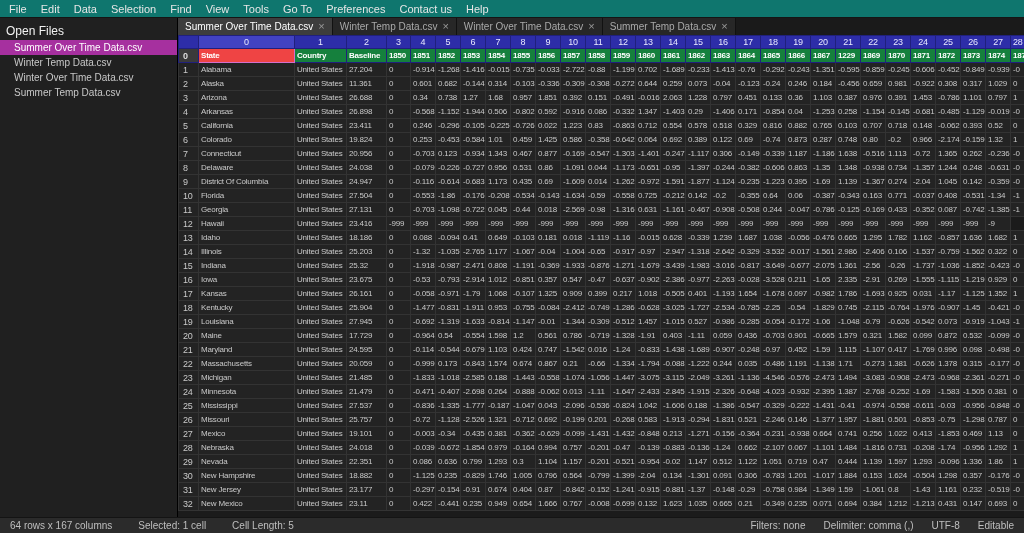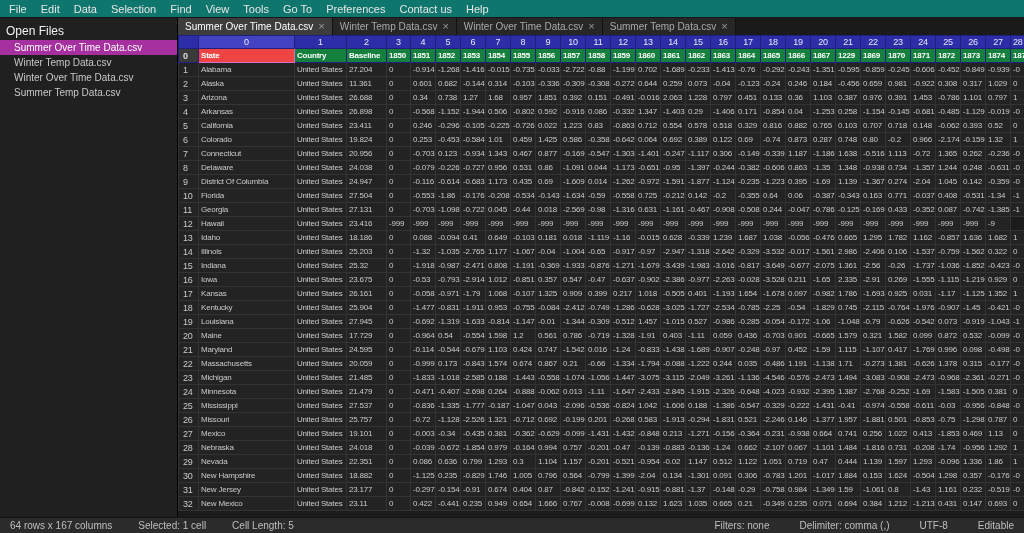--- a/index.html
+++ b/index.html
@@ -44,21 +44,21 @@
   td.rownum.hl { background:#3a3a3a; color:#dddddd; }
   tr.hdr td { background:#15803d; color:#ffffff; font-weight:bold; border-color:#20207c; }
   tr.hdr td.sel { background:#ef4444; border:1px solid #d36fcb;margin-top:14px; }
   tr.data td { background:#232323; color:#c9c9c9; }
 
   
   .statusbar { height:16px; flex:0 0 16px; background:#2b2b2b; border-top:1px solid #141414;
                display:flex; align-items:center; justify-content:space-between;
                padding:0 10px; font-size:10px; color:#bfbfbf; }
   .status-left { display:flex; gap:26px; }
-  .status-right { display:flex; gap:30px; }
+  .status-right { display:flex; gap:18px; }
 </style>
 </head>
 <body>
 
 <div class="app">
 
   <div class="menubar">
       <span class="menu-item">File</span>
       <span class="menu-item">Edit</span>
       <span class="menu-item">Data</span>

